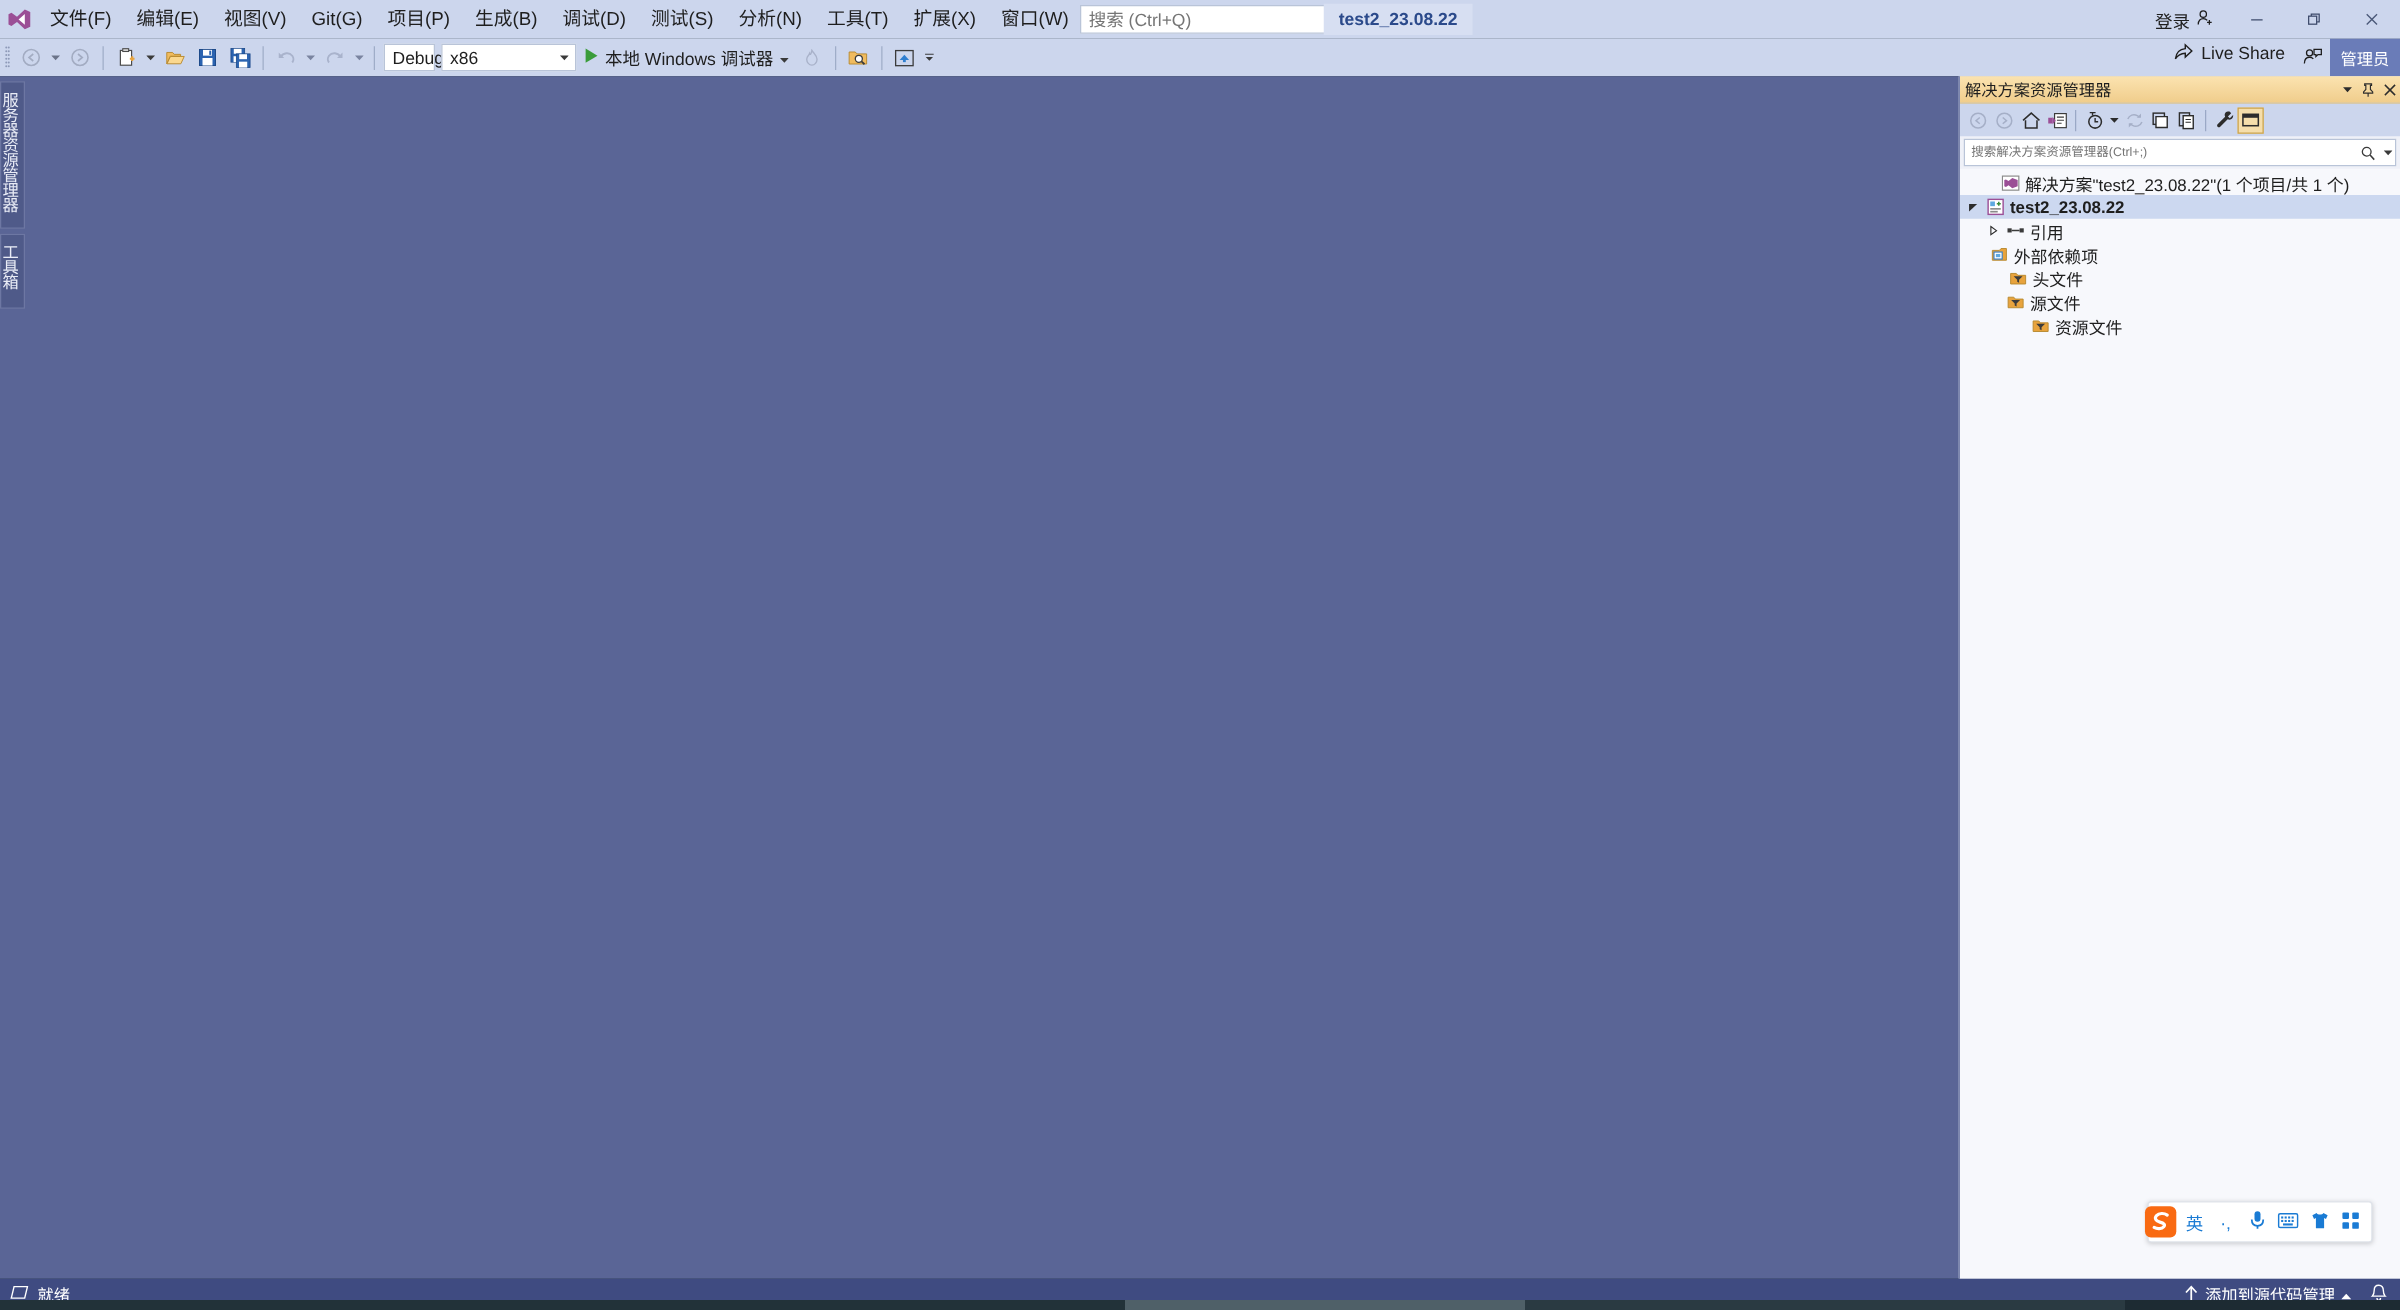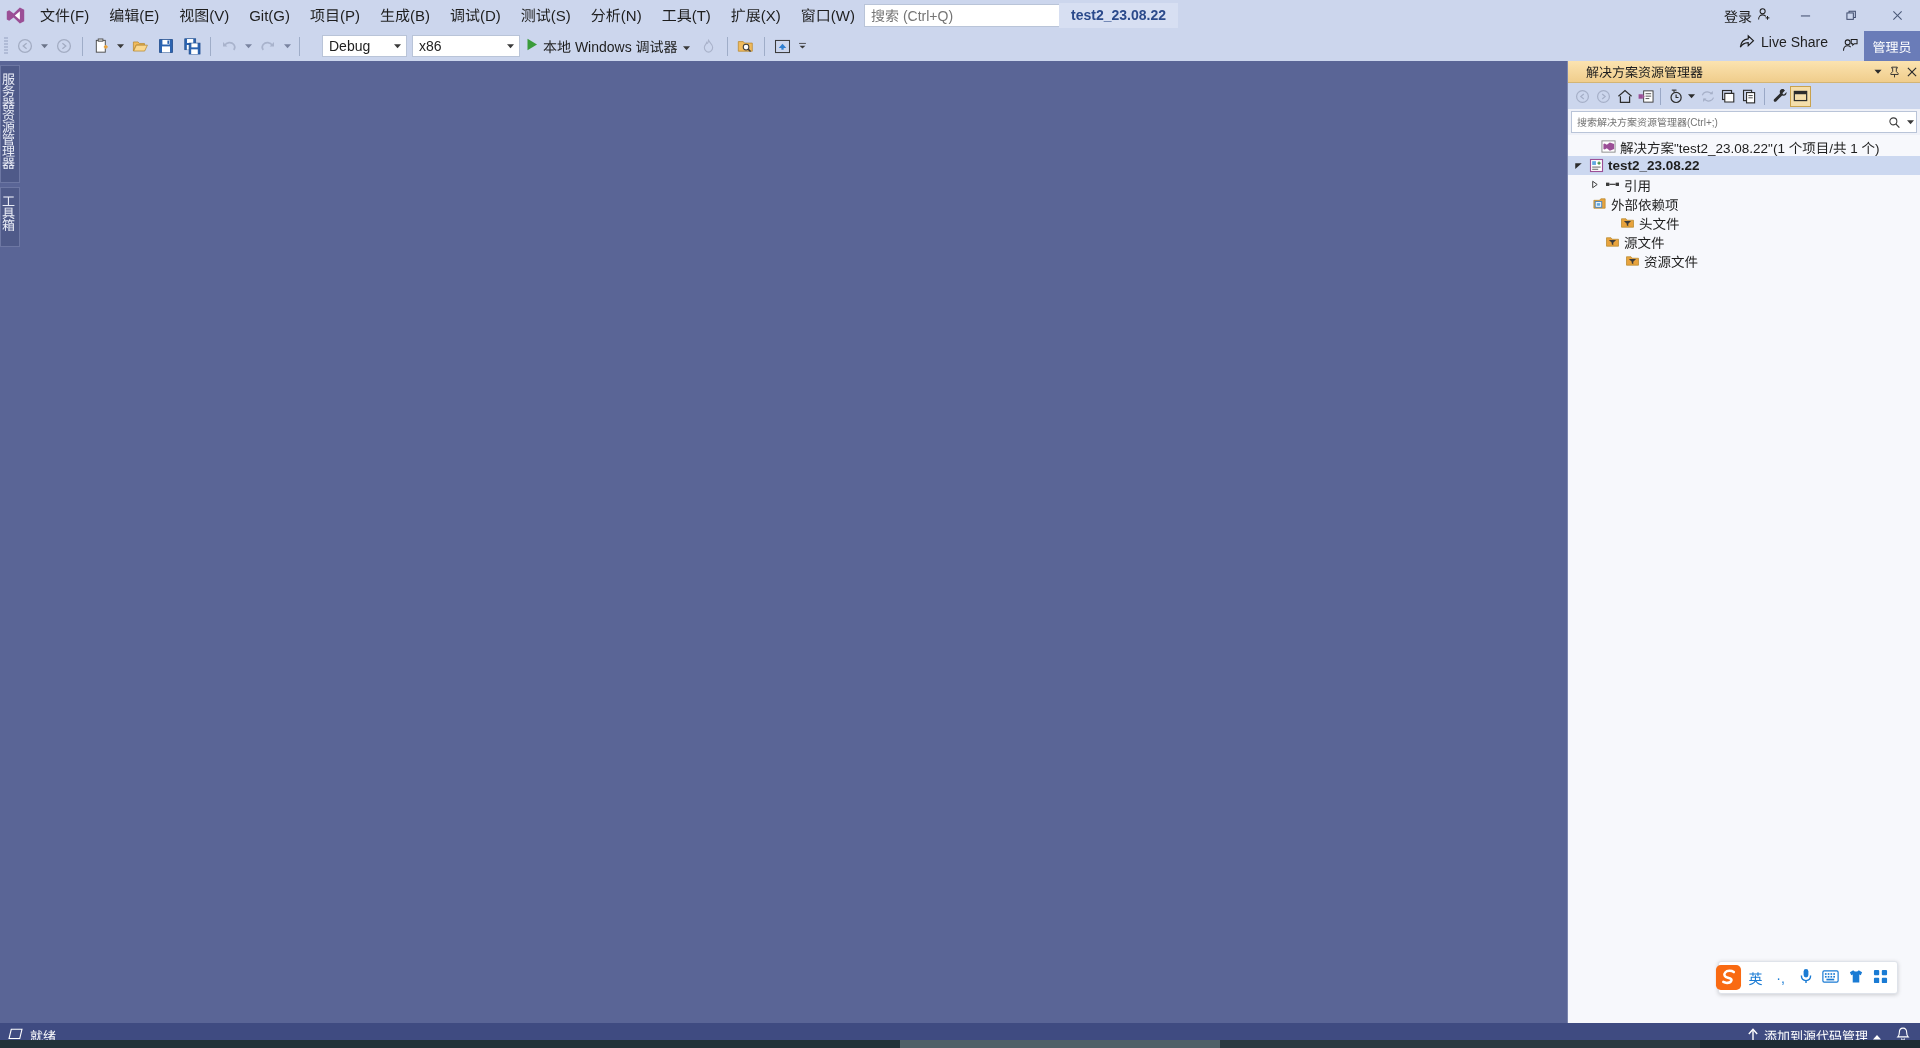--- a/index.html
+++ b/index.html
@@ -178,21 +178,21 @@
     box-sizing: border-box;
     cursor: default;
   }
   .combo .cbx-label { flex: 1; white-space: nowrap; }
   .combo .cbx-caret {
     width: 17px;
     display: flex;
     align-items: center;
     justify-content: center;
   }
-  .combo.debugcfg { width: 85px; margin-left: 17px; }
+  .combo.debugcfg { width: 41px; margin-left: 2px; }
   .combo.platform { width: 108px; margin-left: 5px; }
 
   .run-btn {
     display: flex;
     align-items: center;
     gap: 5px;
     height: 24px;
     padding: 0 6px;
     font-size: 14px;
     color: #1e1e1e;
@@ -281,21 +281,21 @@
     height: 962px;
     background: #eff1f8;
     border-left: 1px solid #7c86ae;
   }
   .se-header {
     height: 22px;
     background: #f6d9a0;
     background: linear-gradient(#fbe3b0, #f0cd8c);
     display: flex;
     align-items: center;
-    padding-left: 18px;
+    padding-left: 4px;
     box-sizing: border-box;
     border-bottom: 1px solid #d3b575;
     justify-content: flex-end;
   }
   .se-title {
     flex: 1;
     font-size: 13px;
     color: #1e1e1e;
     white-space: nowrap;
   }
@@ -939,21 +939,21 @@
           <span class="ticon">
             <svg width="15" height="15" viewBox="0 0 16 16">
               <path d="M2 4.6 H8 L9.4 3 H14 V13 H2 Z" fill="#e8a33d" stroke="#b8892f" stroke-width="0.8"></path>
               <rect x="3.4" y="6" width="7" height="6" fill="#ffffff" stroke="#3b7fc4" stroke-width="1"></rect>
               <rect x="5" y="7.6" width="3.8" height="2.8" fill="#5ea8e0"></rect>
             </svg>
           </span>
           <span class="tlabel">外部依赖项</span>
         </div>
 
-        <div class="tnode" style="padding-left:49px;align-items:center;">
+        <div class="tnode" style="padding-left:36px;align-items:center;">
           <span class="ticon">
             <svg width="15" height="15" viewBox="0 0 16 16">
               <path d="M1.6 4 H6.4 L7.8 5.6 H14.4 V13 H1.6 Z" fill="#e8a33d" stroke="#b8892f" stroke-width="0.8"></path>
               <path d="M4.2 6.4 H11.8 L8.8 9.4 V12 L7.2 11 V9.4 Z" fill="#3b3b3b"></path>
             </svg>
           </span>
           <span class="tlabel">头文件</span>
         </div>
 
         <div class="tnode" style="padding-left:34px;">

